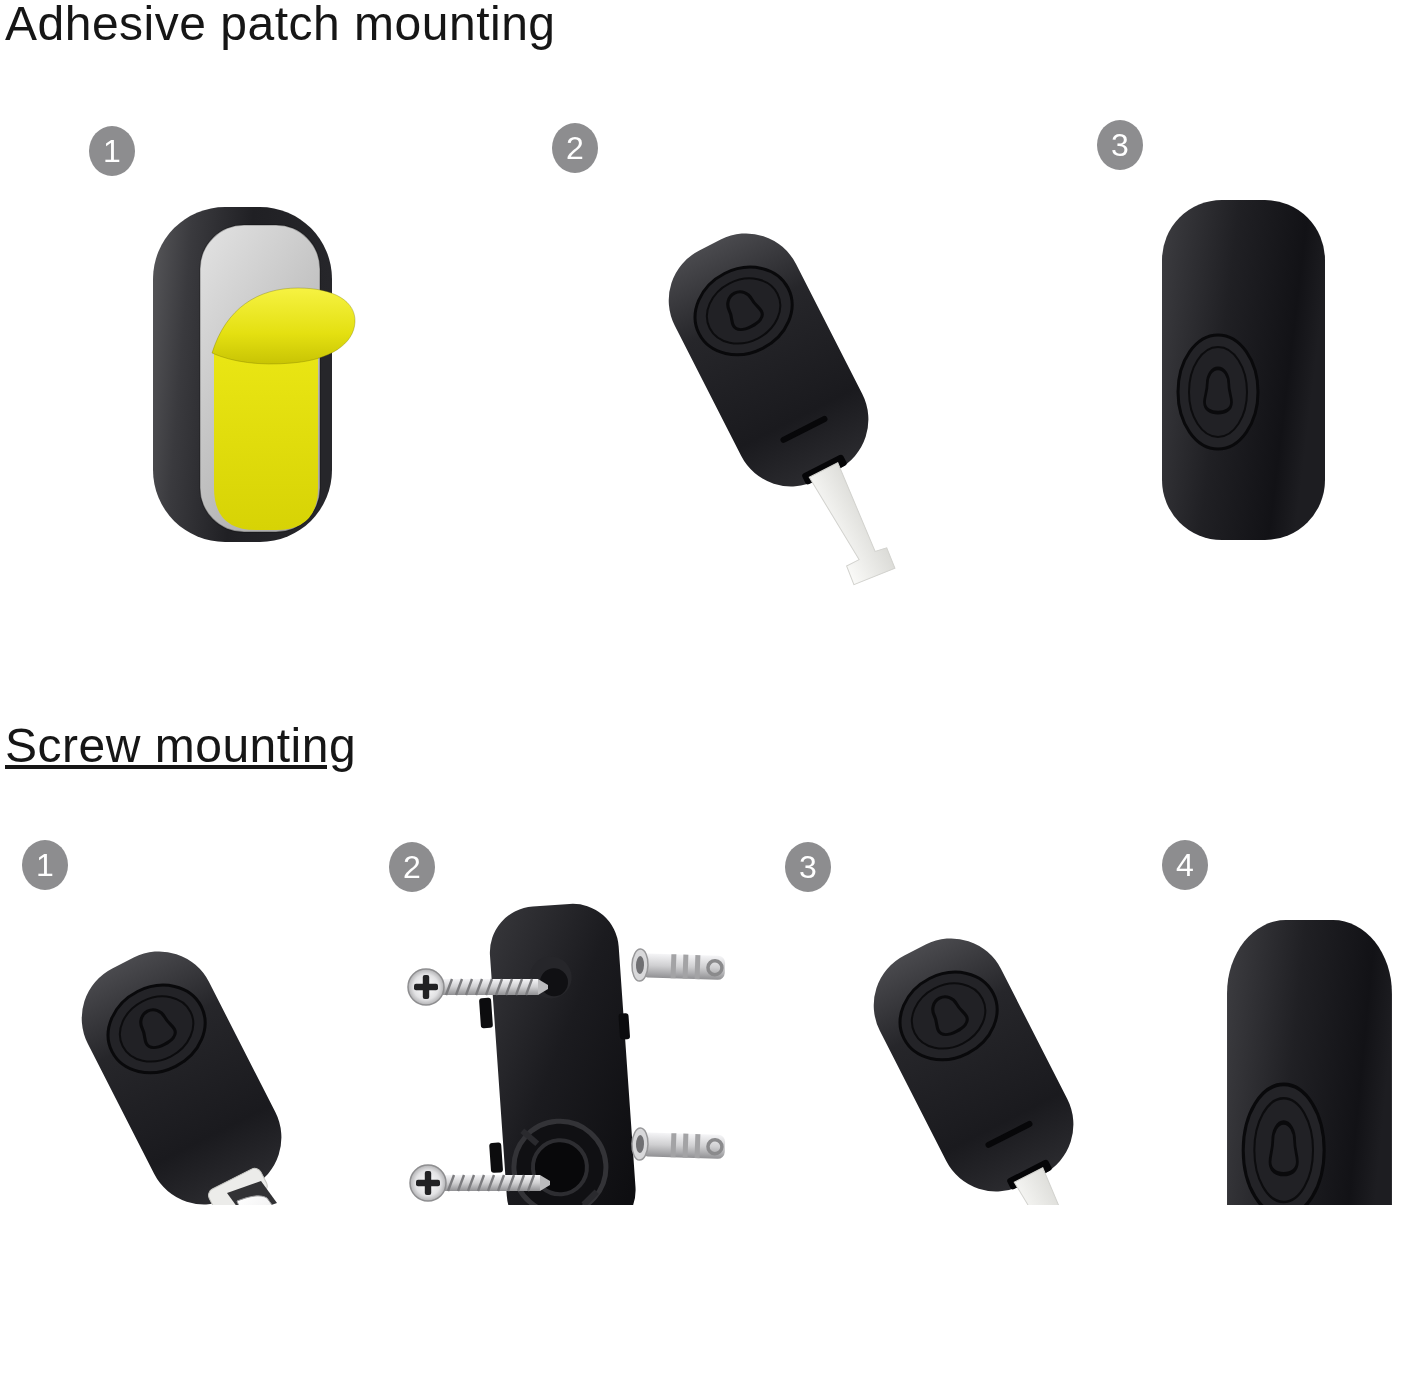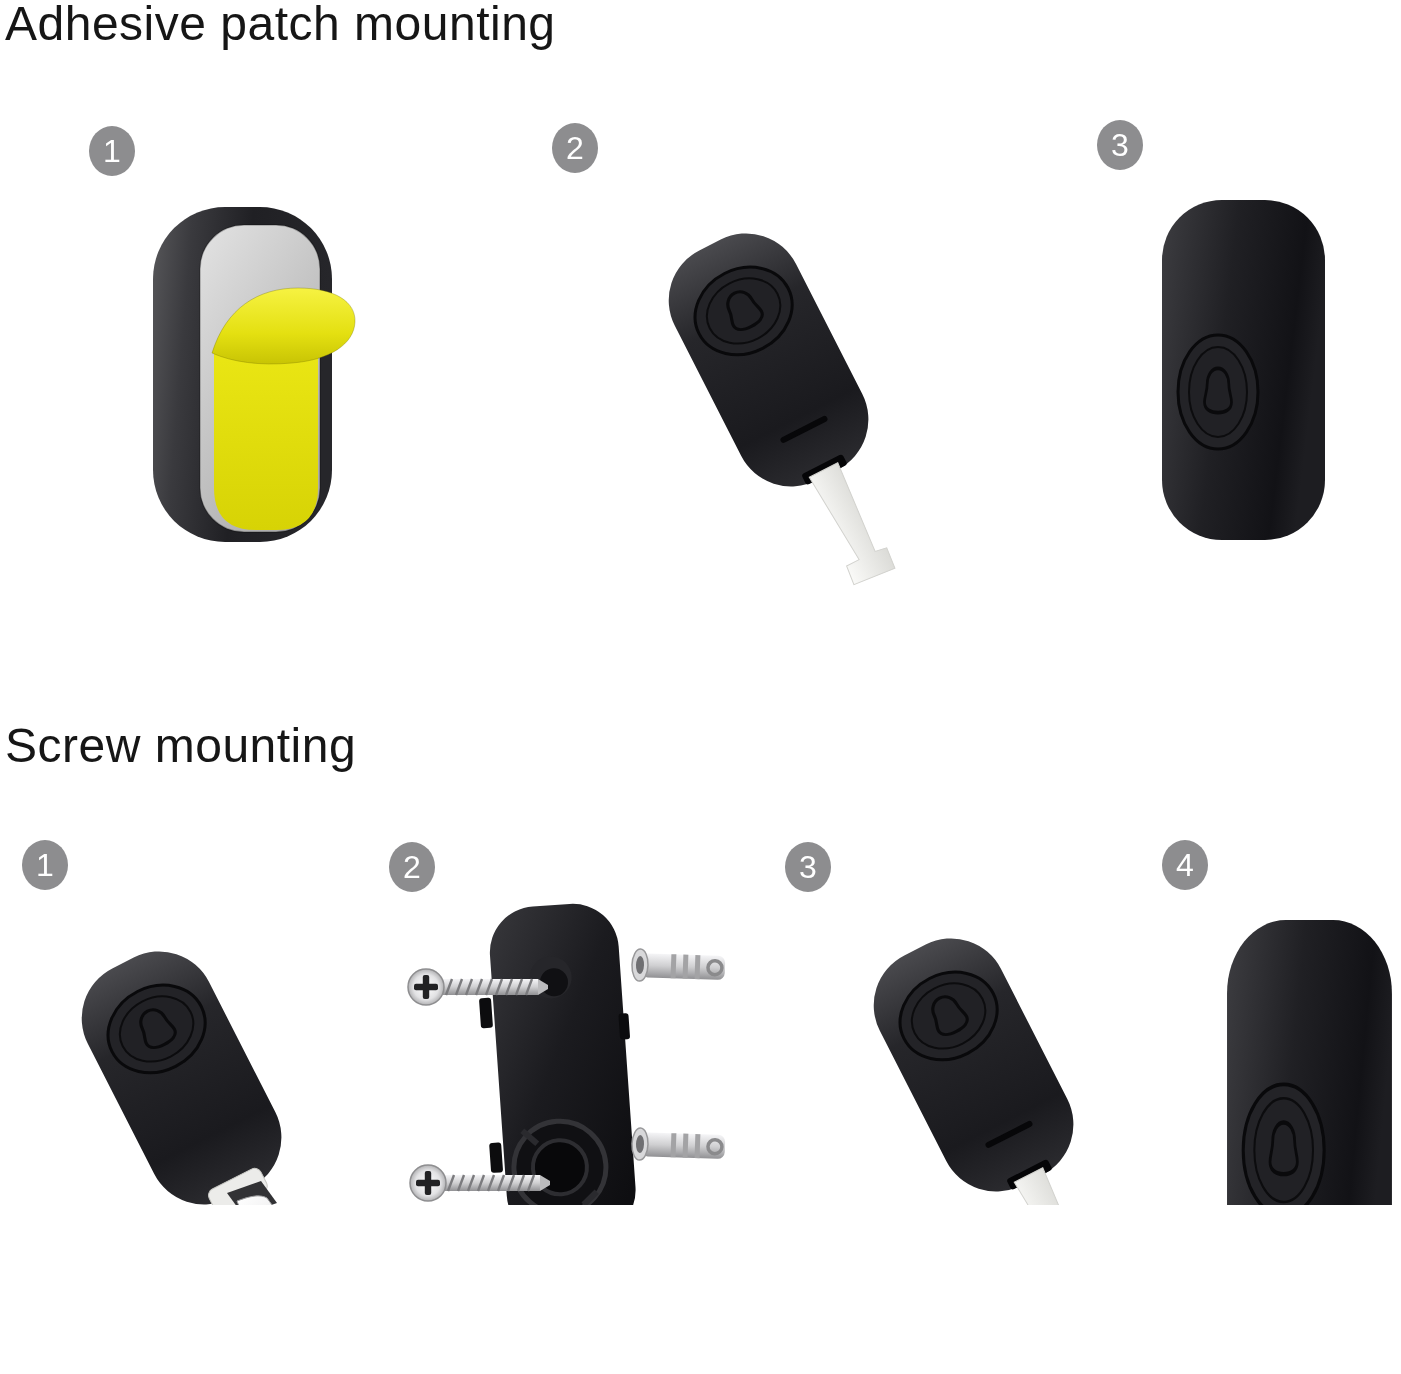--- a/index.html
+++ b/index.html
@@ -1,21 +1,21 @@
 <!DOCTYPE html>
 <html><head>
 <meta charset="utf-8">
 <style>
   html,body{margin:0;padding:0;background:#ffffff;}
   .stage{position:relative;width:1401px;height:1205px;background:#ffffff;overflow:hidden;
          font-family:"Liberation Sans",sans-serif;}
   .title{position:absolute;margin:0;font-size:48px;font-weight:400;color:#161616;
          letter-spacing:0.5px;line-height:1;white-space:nowrap;}
   .t1{left:5px;top:0px;}
-  .t2{left:5px;top:722px;}
+  .t2{left:5px;top:722px;text-decoration:underline;}
   .badge{position:absolute;width:46px;height:50px;border-radius:50%;background:#8d8d8f;
          color:#ffffff;display:flex;align-items:center;justify-content:center;
          font-size:32px;font-weight:400;}
   .fig{position:absolute;}
   .fig svg{display:block;overflow:visible;}
   svg{overflow:visible;}
   .defs{position:absolute;width:0;height:0;}
 </style>
 </head>
 <body>

